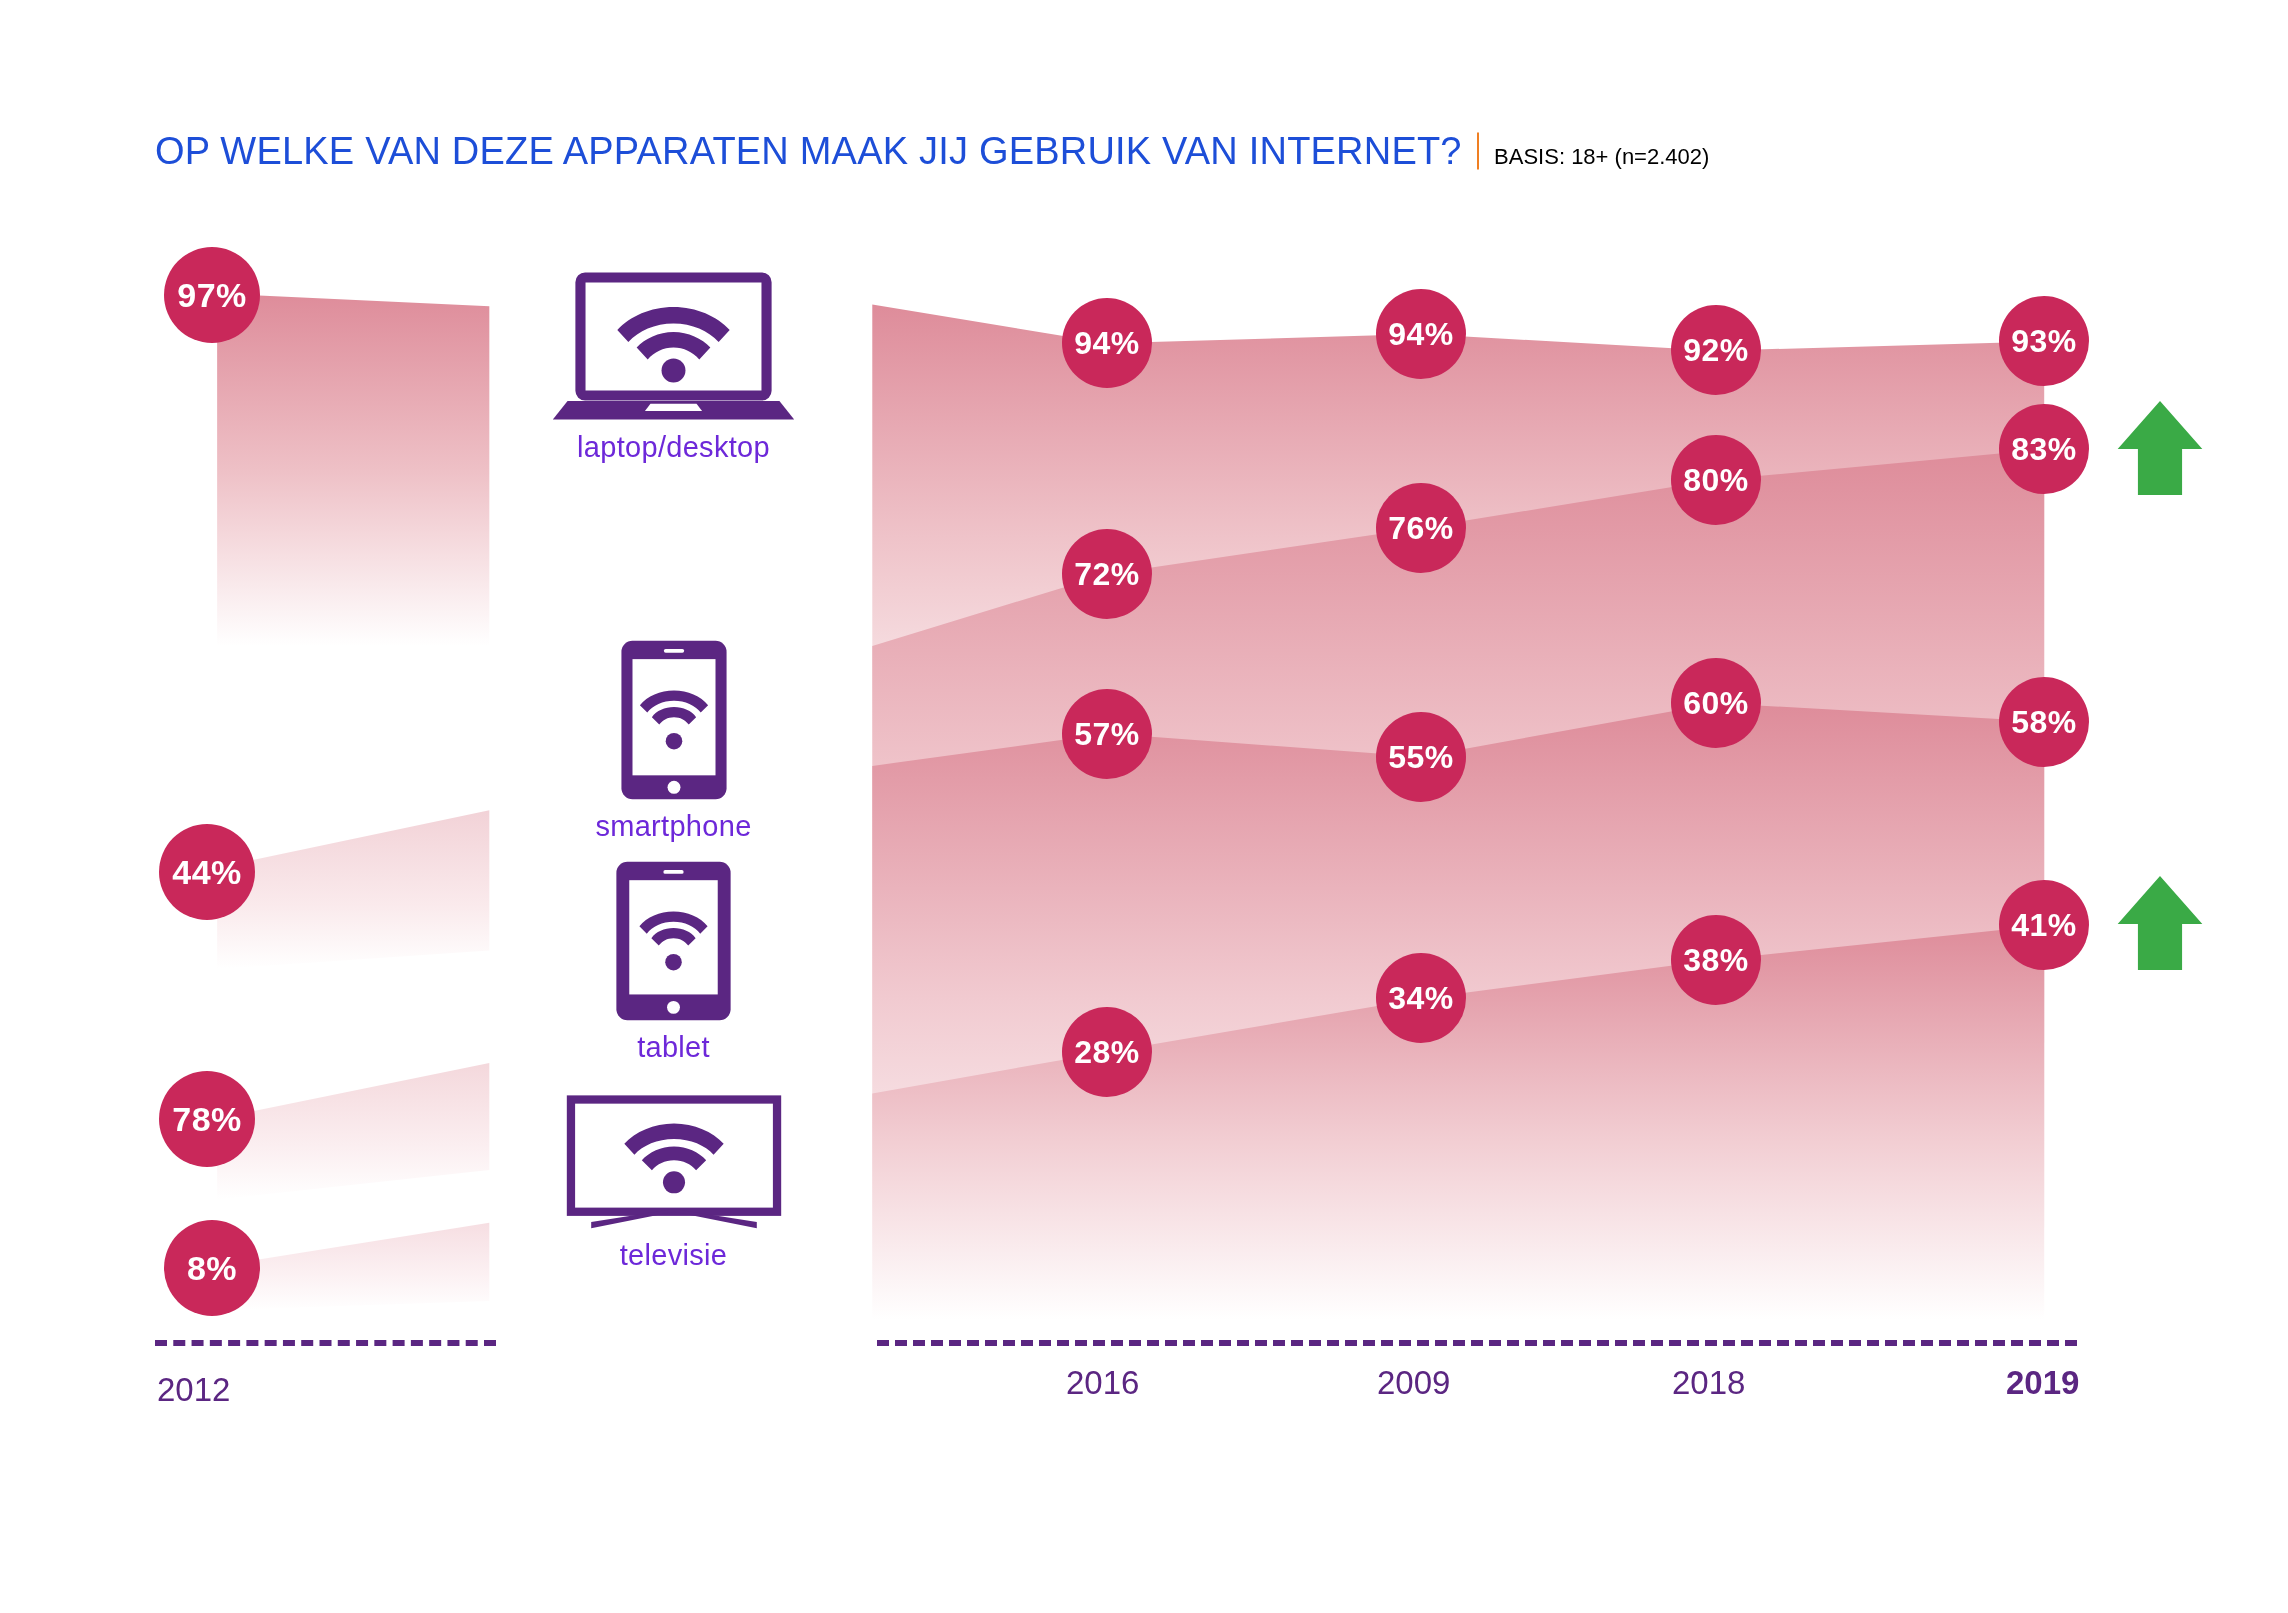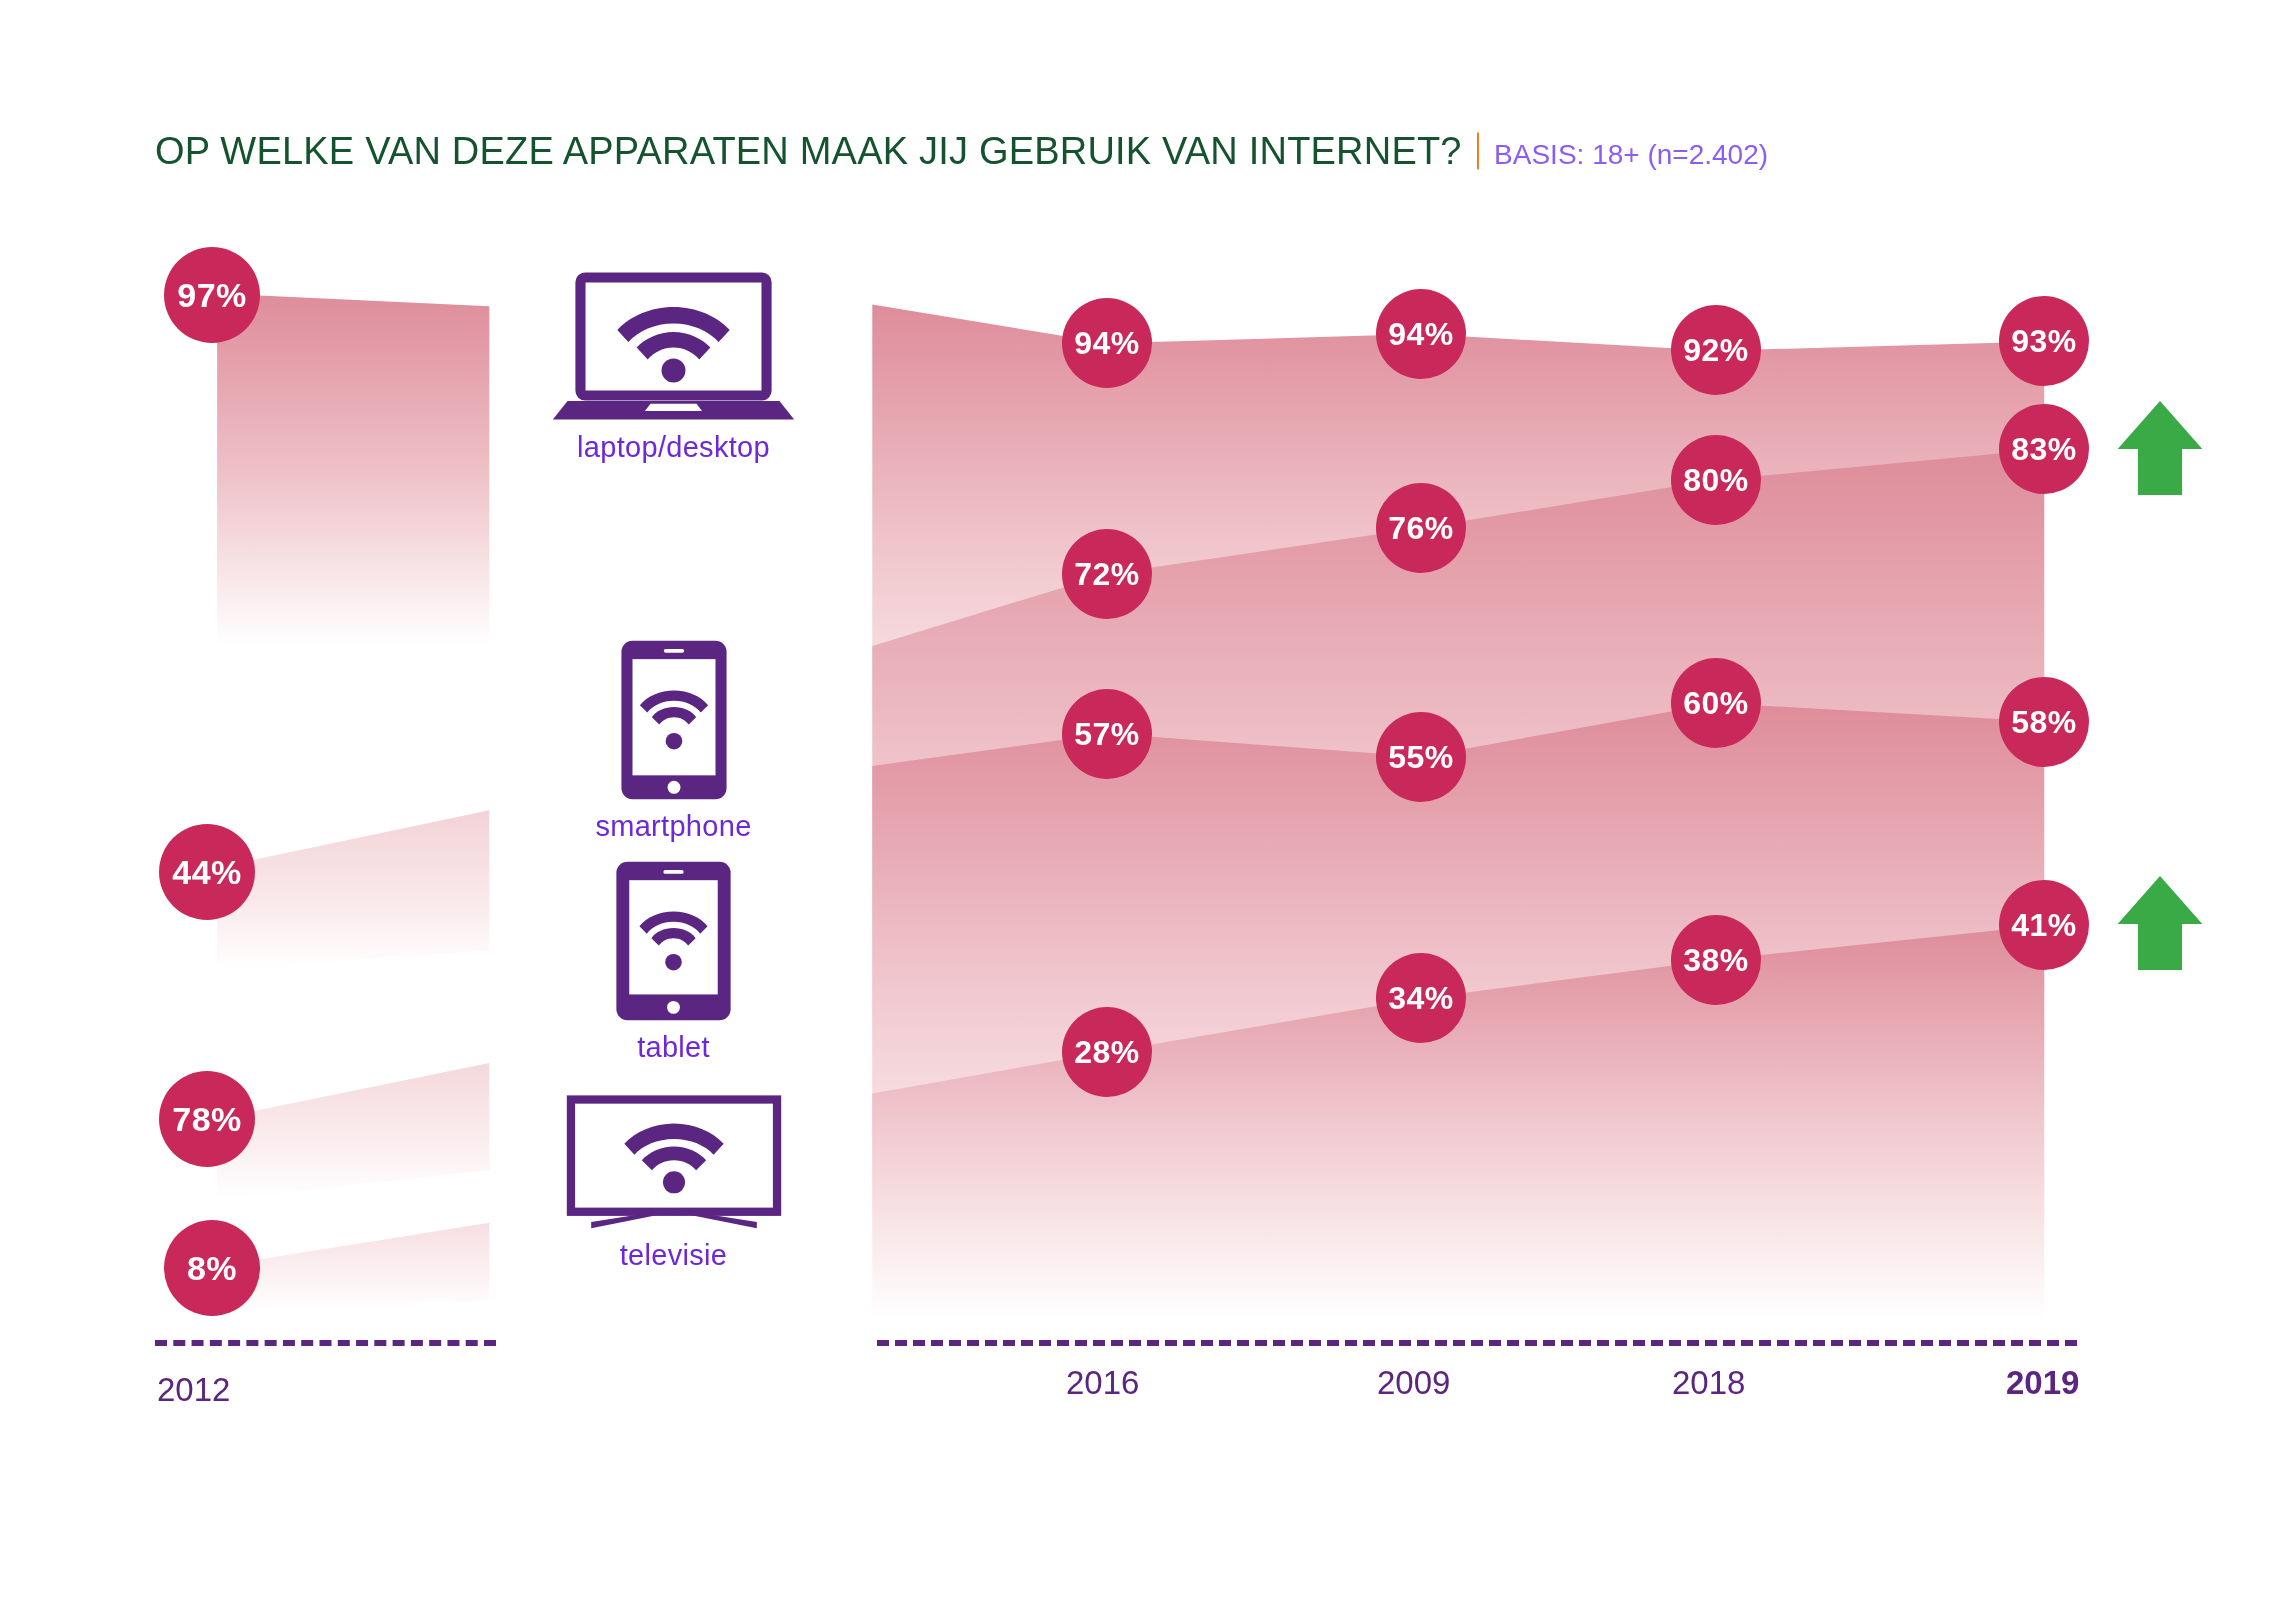--- a/index.html
+++ b/index.html
@@ -2,23 +2,23 @@
 <html style="font-size:14.8px"><head>
 <meta charset="utf-8">
 <style>
   html,body{margin:0;padding:0;background:#ffffff;}
   body{width:2289px;height:1613px;font-family:"Liberation Sans",sans-serif;overflow:hidden;position:relative;}
 
   #stage{position:absolute;left:0;top:0;width:2289px;height:1613px;background:#fff;}
 
   
   .title-row{position:absolute;left:155px;top:127px;display:flex;align-items:baseline;white-space:nowrap;}
-  .title-main{font-size:38px;letter-spacing:0.2px;color:#14532d;font-family:"Liberation Sans",sans-serif;font-weight:400;}
+  .title-main{font-size:38px;letter-spacing:0.2px;color:#1d4ed8;font-family:"Liberation Sans",sans-serif;font-weight:400;}
   .title-sep{display:inline-block;width:2.8px;height:37px;background:#F07F22;margin:0 14.8px;transform:translateY(5.5px);}
-  .title-basis{font-size:28px;color:#8b5cf6;font-family:"Liberation Sans",sans-serif;font-weight:400;}
+  .title-basis{font-size:22px;color:#000000;font-family:"Liberation Sans",sans-serif;font-weight:400;}
 
   
   #bands{position:absolute;left:0;top:0;width:2289px;height:1613px;}
 
   
   .bubble{position:absolute;border-radius:50%;background:#C9285A;color:#fff;
           display:flex;align-items:center;justify-content:center;
           font-family:"Liberation Sans",sans-serif;font-weight:700;letter-spacing:0.5px;}
   .b-lg{width:96px;height:96px;font-size:34px;}
   .b-md{width:90px;height:90px;font-size:32px;text-align:center;}

